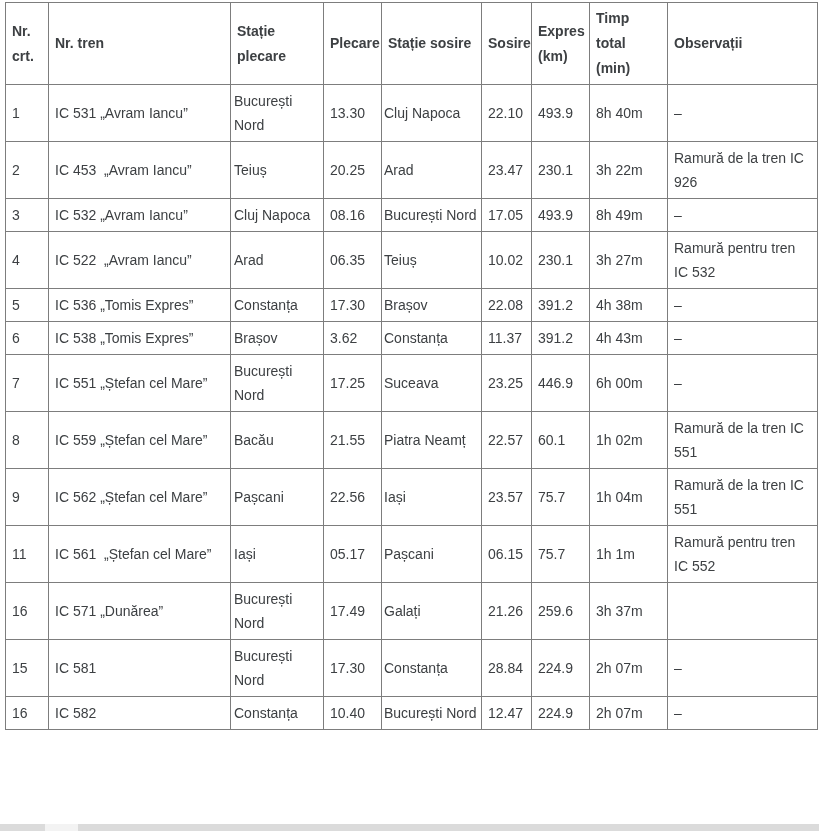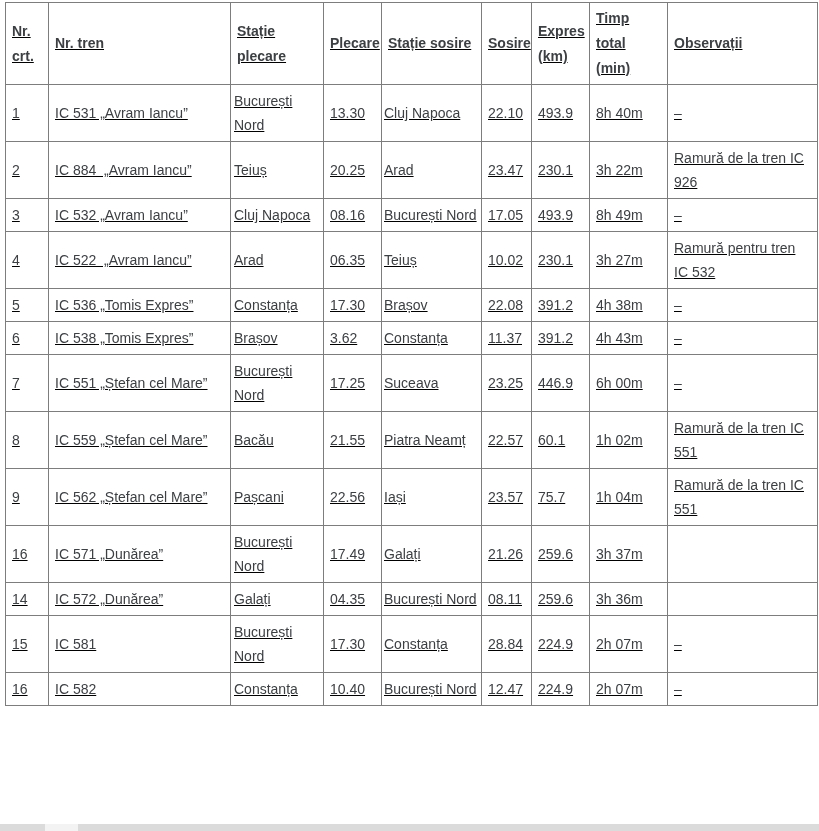--- a/index.html
+++ b/index.html
@@ -7,21 +7,20 @@
     padding: 0;
     background: #ffffff;
     font-family: "Liberation Sans", sans-serif;
   }
   .page {
     position: relative;
     width: 819px;
     height: 831px;
     background: #ffffff;
     overflow: hidden;
-    text-decoration: underline;
   }
   table.schedule {
     border-collapse: collapse;
     table-layout: fixed;
     width: 812px;
     margin: 2px 0 0 5px;
   }
   .schedule th, .schedule td {
     border: 1px solid #7d7d7d;
     color: #3d4043;
@@ -93,21 +92,21 @@
           <td class="col-statie-plecare">București Nord</td>
           <td class="col-plecare">13.30</td>
           <td class="col-statie-sosire">Cluj Napoca</td>
           <td class="col-sosire">22.10</td>
           <td class="col-total-km">493.9</td>
           <td class="col-timp-total">8h 40m</td>
           <td class="col-observatii">–</td>
         </tr>
         <tr>
           <td class="col-nr">2</td>
-          <td class="col-tren">IC 884  „Avram Iancu”</td>
+          <td class="col-tren">IC 453  „Avram Iancu”</td>
           <td class="col-statie-plecare">Teiuș</td>
           <td class="col-plecare">20.25</td>
           <td class="col-statie-sosire">Arad</td>
           <td class="col-sosire">23.47</td>
           <td class="col-total-km">230.1</td>
           <td class="col-timp-total">3h 22m</td>
           <td class="col-observatii">Ramură de la tren IC 926</td>
         </tr>
         <tr>
           <td class="col-nr">3</td>
@@ -180,39 +179,39 @@
           <td class="col-tren">IC 562 „Ștefan cel Mare”</td>
           <td class="col-statie-plecare">Pașcani</td>
           <td class="col-plecare">22.56</td>
           <td class="col-statie-sosire">Iași</td>
           <td class="col-sosire">23.57</td>
           <td class="col-total-km">75.7</td>
           <td class="col-timp-total">1h 04m</td>
           <td class="col-observatii">Ramură de la tren IC 551</td>
         </tr>
         <tr>
+          <td class="col-nr">11</td>
+          <td class="col-tren">IC 561  „Ștefan cel Mare”</td>
+          <td class="col-statie-plecare">Iași</td>
+          <td class="col-plecare">05.17</td>
+          <td class="col-statie-sosire">Pașcani</td>
+          <td class="col-sosire">06.15</td>
+          <td class="col-total-km">75.7</td>
+          <td class="col-timp-total">1h 1m</td>
+          <td class="col-observatii">Ramură pentru tren IC 552</td>
+        </tr>
+        <tr>
           <td class="col-nr">16</td>
           <td class="col-tren">IC 571 „Dunărea”</td>
           <td class="col-statie-plecare">București Nord</td>
           <td class="col-plecare">17.49</td>
           <td class="col-statie-sosire">Galați</td>
           <td class="col-sosire">21.26</td>
           <td class="col-total-km">259.6</td>
           <td class="col-timp-total">3h 37m</td>
-          <td class="col-observatii"></td>
-        </tr>
-        <tr>
-          <td class="col-nr">14</td>
-          <td class="col-tren">IC 572 „Dunărea”</td>
-          <td class="col-statie-plecare">Galați</td>
-          <td class="col-plecare">04.35</td>
-          <td class="col-statie-sosire">București Nord</td>
-          <td class="col-sosire">08.11</td>
-          <td class="col-total-km">259.6</td>
-          <td class="col-timp-total">3h 36m</td>
           <td class="col-observatii"></td>
         </tr>
         <tr>
           <td class="col-nr">15</td>
           <td class="col-tren">IC 581</td>
           <td class="col-statie-plecare">București Nord</td>
           <td class="col-plecare">17.30</td>
           <td class="col-statie-sosire">Constanța</td>
           <td class="col-sosire">28.84</td>
           <td class="col-total-km">224.9</td>

